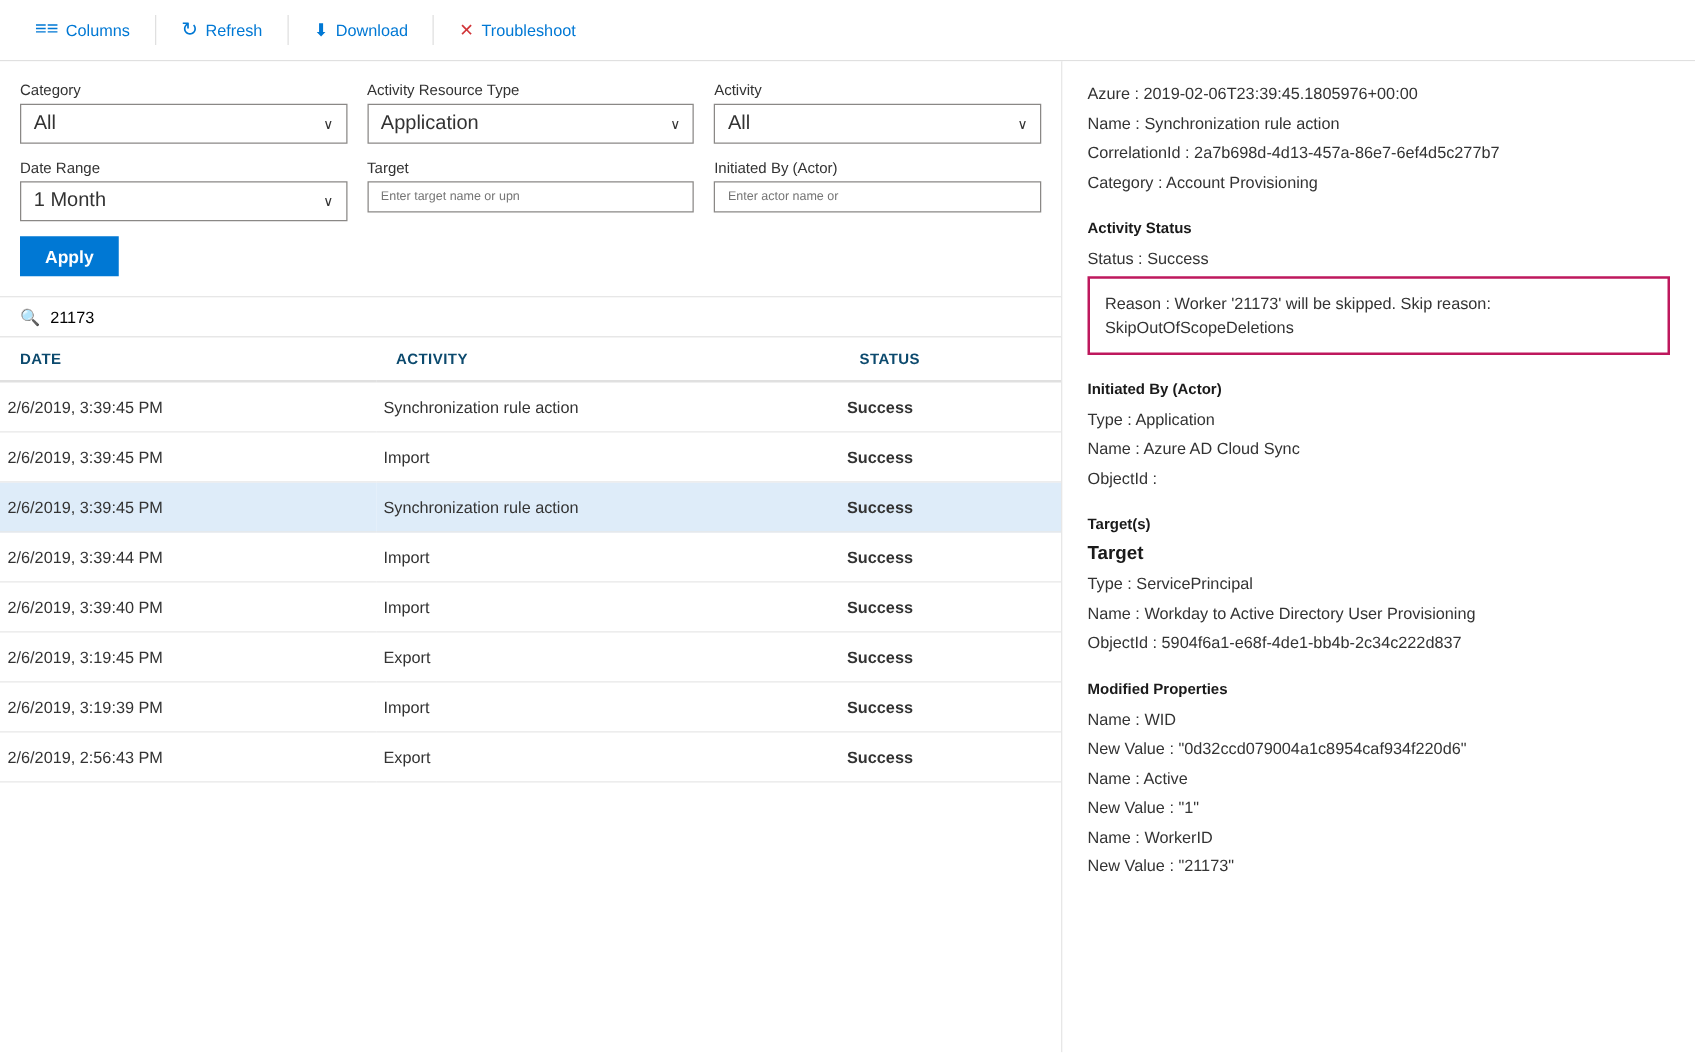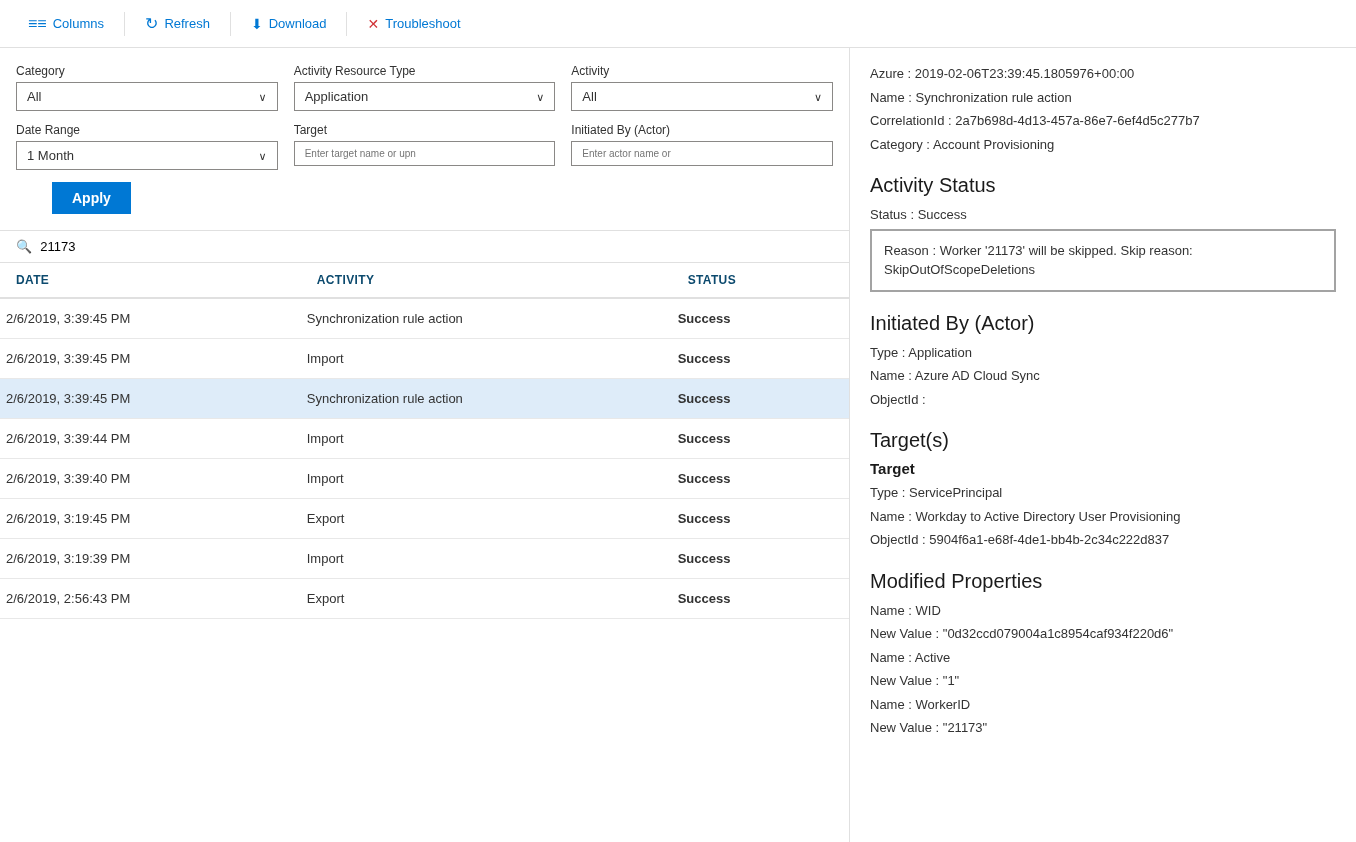--- a/index.html
+++ b/index.html
@@ -31,27 +31,27 @@
     .filter-row {
       display: flex; gap: 16px; margin-bottom: 12px; align-items: flex-start; justify-content: center;
     }
     .filter-group {
       display: flex; flex-direction: column; gap: 4px; flex: 1;
     }
     .filter-label {
       font-size: 12px; color: #333; font-weight: 400;
     }
     .filter-select {
-      border: 1px solid #8a8886; padding: 6px 10px; font-size: 13px; background: #fff; cursor: pointer; display: flex; align-items: center; justify-content: space-between; min-width: 120px;
+      border: 1px solid #8a8886; padding: 6px 10px; font-size: 16px; background: #fff; cursor: pointer; display: flex; align-items: center; justify-content: space-between; min-width: 120px;
     }
     .filter-input {
       border: 1px solid #8a8886; padding: 6px 10px; font-size: 10px; background: #fff; width: 100%; color: #666;
     }
     .apply-btn {
-      background: #0078d4; color: #fff; border: none; padding: 8px 20px; font-size: 14px; font-weight: 600; cursor: pointer; font-family: inherit; margin-left: 36px;
+      background: #0078d4; color: #fff; border: none; padding: 8px 20px; font-size: 14px; font-weight: 600; cursor: pointer; font-family: inherit;
     }
 
     
     .search-bar {
       padding: 8px 16px; border-bottom: 1px solid #e0e0e0; display: flex; align-items: center; gap: 8px; background: #fff;
     }
     .search-input {
       border: none; outline: none; font-size: 13px; flex: 1; font-family: inherit;
     }
 
@@ -66,27 +66,27 @@
     }
     tbody tr.selected { background: #deecf9; }
     .status-success { font-weight: 600; }
 
     
     .right-panel {
       flex: 1; overflow-y: auto; padding: 16px 20px; background: #fff;
     }
     .detail-section { margin-bottom: 20px; }
     .detail-heading {
-      font-size: 20px; font-weight: 400; margin-bottom: 8px; color: #1a1a1a;
+      font-size: 12px; font-weight: 700; margin-bottom: 8px; color: #1a1a1a;
     }
     .detail-line {
       font-size: 13px; color: #333; margin-bottom: 4px; line-height: 1.5;
     }
     .reason-box {
-      border: 2px solid #a3a3a3; padding: 10px 12px; margin-top: 4px; margin-bottom: 4px; font-size: 13px; color: #333; line-height: 1.5;
+      border: 2px solid #be185d; padding: 10px 12px; margin-top: 4px; margin-bottom: 4px; font-size: 13px; color: #333; line-height: 1.5;
     }
     .chevron::after { content: '∨'; font-size: 11px; }
   </style>
 </head>
 <body>
 
 <div class="toolbar">
   <button class="toolbar-btn">
     <span style="font-size:16px;">≡≡</span>
     <span>Columns</span>

